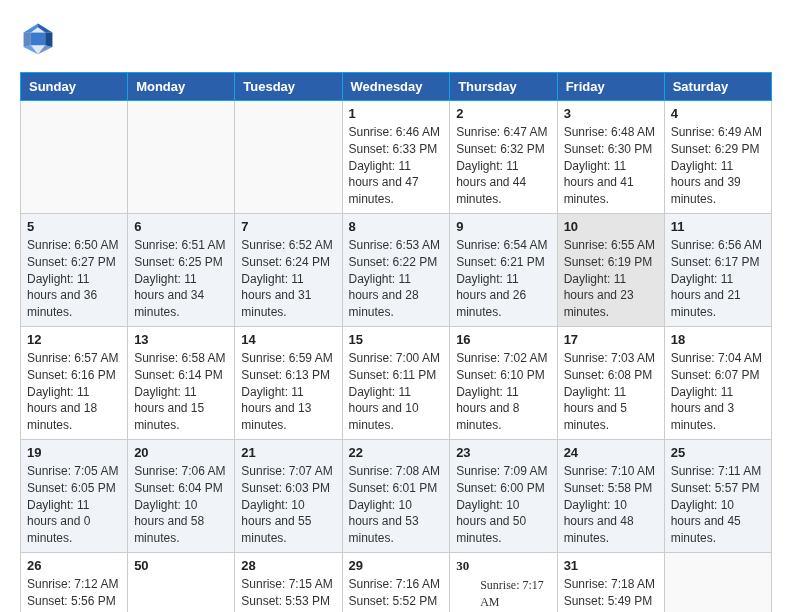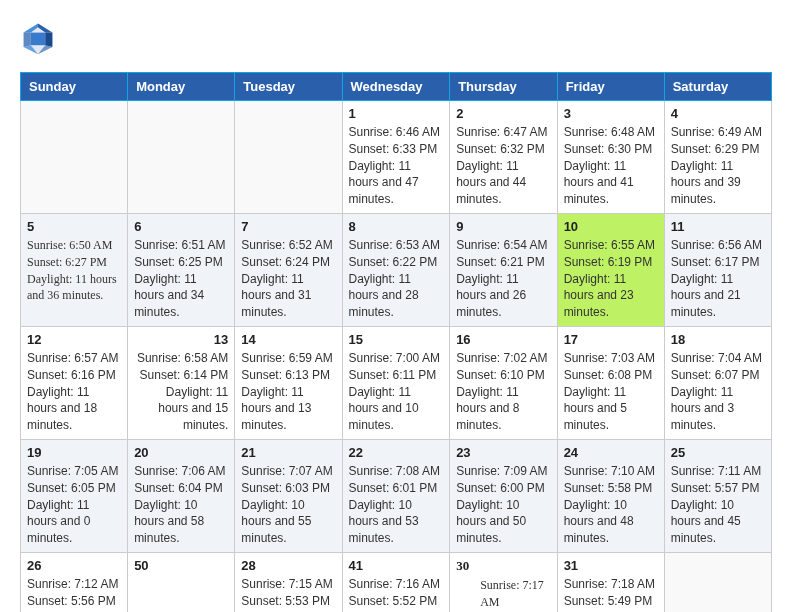--- a/index.html
+++ b/index.html
@@ -151,21 +151,21 @@
         <td style="background: rgb(255, 255, 255);">
           <span class="day-number">4</span>
           <div class="day-info" style="white-space: pre-line;">Sunrise: 6:49 AM
 Sunset: 6:29 PM
 Daylight: 11 hours and 39 minutes.</div>
         </td>
       </tr>
       <tr>
         <td style="background: rgb(240, 244, 248);">
           <span class="day-number">5</span>
-          <div class="day-info" style="white-space: pre-line; font-family: Liberation Serif, serif;">Sunrise: 6:50 AM
+          <div class="day-info" style="white-space: pre-line;">Sunrise: 6:50 AM
 Sunset: 6:27 PM
 Daylight: 11 hours and 36 minutes.</div>
         </td>
         <td style="background: rgb(240, 244, 248);">
           <span class="day-number">6</span>
           <div class="day-info" style="white-space: pre-line;">Sunrise: 6:51 AM
 Sunset: 6:25 PM
 Daylight: 11 hours and 34 minutes.</div>
         </td>
         <td style="background: rgb(240, 244, 248);">
@@ -179,41 +179,41 @@
           <div class="day-info" style="white-space: pre-line;">Sunrise: 6:53 AM
 Sunset: 6:22 PM
 Daylight: 11 hours and 28 minutes.</div>
         </td>
         <td style="background: rgb(240, 244, 248);">
           <span class="day-number">9</span>
           <div class="day-info" style="white-space: pre-line;">Sunrise: 6:54 AM
 Sunset: 6:21 PM
 Daylight: 11 hours and 26 minutes.</div>
         </td>
-        <td style="background: #bef264; margin-left: 6px;">
+        <td style="background: #e5e5e5; margin-left: 6px;">
           <span class="day-number">10</span>
           <div class="day-info" style="white-space: pre-line;">Sunrise: 6:55 AM
 Sunset: 6:19 PM
 Daylight: 11 hours and 23 minutes.</div>
         </td>
         <td style="background: rgb(240, 244, 248);">
           <span class="day-number">11</span>
           <div class="day-info" style="white-space: pre-line;">Sunrise: 6:56 AM
 Sunset: 6:17 PM
 Daylight: 11 hours and 21 minutes.</div>
         </td>
       </tr>
       <tr>
         <td style="background: rgb(255, 255, 255); border-radius: 11px;">
           <span class="day-number">12</span>
           <div class="day-info" style="white-space: pre-line;">Sunrise: 6:57 AM
 Sunset: 6:16 PM
 Daylight: 11 hours and 18 minutes.</div>
         </td>
-        <td style="background: rgb(255, 255, 255); text-align: right;">
+        <td style="background: rgb(255, 255, 255);">
           <span class="day-number">13</span>
           <div class="day-info" style="white-space: pre-line;">Sunrise: 6:58 AM
 Sunset: 6:14 PM
 Daylight: 11 hours and 15 minutes.</div>
         </td>
         <td style="background: rgb(255, 255, 255);">
           <span class="day-number">14</span>
           <div class="day-info" style="white-space: pre-line;">Sunrise: 6:59 AM
 Sunset: 6:13 PM
 Daylight: 11 hours and 13 minutes.</div>
@@ -300,21 +300,21 @@
 Sunset: 5:54 PM
 Daylight: 10 hours and 40 minutes.</div>
         </td>
         <td style="background: rgb(255, 255, 255);">
           <span class="day-number">28</span>
           <div class="day-info" style="white-space: pre-line;">Sunrise: 7:15 AM
 Sunset: 5:53 PM
 Daylight: 10 hours and 38 minutes.</div>
         </td>
         <td style="background: rgb(255, 255, 255);">
-          <span class="day-number">41</span>
+          <span class="day-number">29</span>
           <div class="day-info" style="white-space: pre-line;">Sunrise: 7:16 AM
 Sunset: 5:52 PM
 Daylight: 10 hours and 36 minutes.</div>
         </td>
         <td style="background: rgb(255, 255, 255); font-family: Liberation Serif, serif;">
           <span class="day-number">30</span>
           <div class="day-info" style="white-space: pre-line; margin-left: 24px;">Sunrise: 7:17 AM
 Sunset: 5:51 PM
 Daylight: 10 hours and 33 minutes.</div>
         </td>

